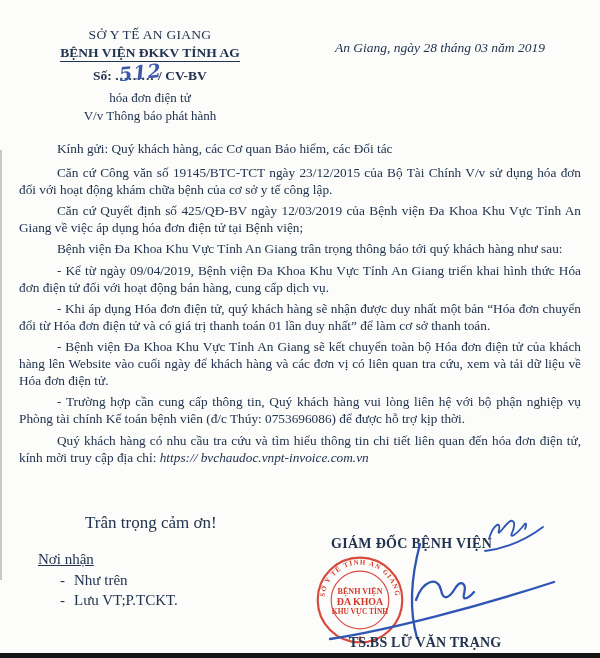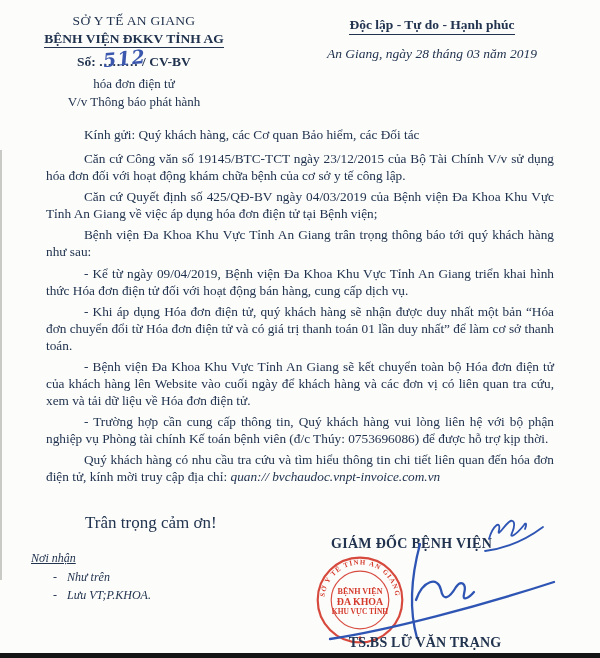--- a/index.html
+++ b/index.html
@@ -6,49 +6,49 @@
   .page {
     position:relative;
     width:600px; height:658px;
     margin:0 auto;
     background:#fcfcfa;
     font-family:"Liberation Serif", serif;
     color:#21334f;
     overflow:hidden;
   }
   
-  .letterhead { display:flex; padding-top:13px; }
+  .letterhead { display:flex; padding-top:27px;margin-left:16px; }
   .lh-left  { width:268px; text-align:center; }
   .lh-right { flex:1; text-align:center; padding-right:4px; }
   .org-parent { font-size:13.5px; letter-spacing:.3px; }
   .org-name { font-size:13.5px; font-weight:bold; margin-top:2px; }
   .org-name .u { border-bottom:1.5px solid currentColor; padding-bottom:1px; }
   .num-line { position:relative; font-size:13.5px; font-weight:bold; margin-top:7px; }
   .num-dots { letter-spacing:1px; font-weight:bold; }
   .handwritten-num {
     position:absolute; left:103px; top:-7px;
     color:#3c58ae; font-size:19px; font-weight:bold; font-style:italic;
     font-family:"DejaVu Serif", serif;
     transform:rotate(-6deg); letter-spacing:1px;
   }
   .subject { font-size:13px; margin-top:5px; line-height:1.35; }
   .national { font-size:13px; font-weight:bold; letter-spacing:.2px; }
   .motto { font-size:13.5px; font-weight:bold; margin-top:4px; }
   .motto .u { border-bottom:1.5px solid currentColor; padding-bottom:2px; }
   .date-line { font-size:13.5px; font-style:italic; margin-top:13px; }
   
-  .body { padding:0 46px; margin-top:17px; font-size:13.3px; line-height:1.27; text-align:justify; }
+  .body { padding:0 19px; margin-top:17px; font-size:13.3px; line-height:1.27; text-align:justify; }
   .body p { margin:0 0 4.5px 0; text-indent:38px; }
   .salutation { margin-bottom:7px !important; }
   .url { font-style:italic; }
   
   .thanks { position:absolute; left:85px; top:513px; font-size:17px; }
   .director-title { position:absolute; left:331px; top:536px; font-size:14px; font-weight:bold; letter-spacing:.3px; }
   .initials-svg { position:absolute; left:481px; top:517px; }
-  .recipients { position:absolute; left:31px; top:551px; font-size:12px; font-style:italic; }
+  .recipients { position:absolute; left:38px; top:551px; font-size:15px; }
   .recipients .head { text-decoration:underline; margin-bottom:4px; }
   .recipients .item { padding-left:22px; margin-top:3px; }
   .recipients .item .b { display:inline-block; width:14px; }
   .stamp-svg { position:absolute; left:315px; top:555px; }
   .signature-svg { position:absolute; left:320px; top:536px; }
   .director-name { position:absolute; left:315px; top:635px; width:220px; text-align:center;
                    font-size:14px; font-weight:bold; letter-spacing:.2px; }
   .scan-edge-bottom { position:absolute; left:0; bottom:0; width:100%; height:5px; background:#151515; }
   .scan-edge-left { position:absolute; left:0; top:150px; width:2px; height:430px; background:#c9c9c6; }
 </style>
@@ -68,54 +68,51 @@
         <span class="num-dots">.......</span><span class="num-dots">..</span>
         <span> / CV-BV</span>
         <span class="handwritten-num">512</span>
       </div>
       <div class="subject">
         <div>hóa đơn điện tử</div>
         <div>V/v Thông báo phát hành</div>
       </div>
     </div>
     <div class="lh-right">
-      <div class="motto">
-        <span class="u">Độc lập - Tự do - Hạnh phúc</span>
-      </div>
       <div class="date-line">An Giang, ngày 28 tháng 03 năm 2019</div>
     </div>
   </div>
 
   <div class="body">
     <p class="salutation">Kính gửi: Quý khách hàng, các Cơ quan Bảo hiểm, các Đối tác</p>
     <p>Căn cứ Công văn số 19145/BTC-TCT ngày 23/12/2015 của Bộ Tài Chính V/v sử dụng hóa đơn đối với hoạt động khám chữa bệnh của cơ sở y tế công lập.</p>
-    <p>Căn cứ Quyết định số 425/QĐ-BV ngày 04/03/2019 của Bệnh viện Đa Khoa Khu Vực Tỉnh An Giang về việc áp dụng hóa đơn điện tử tại Bệnh viện;</p>
+    <p>Căn cứ Quyết định số 425/QĐ-BV ngày 12/03/2019 của Bệnh viện Đa Khoa Khu Vực Tỉnh An Giang về việc áp dụng hóa đơn điện tử tại Bệnh viện;</p>
     <p>Bệnh viện Đa Khoa Khu Vực Tỉnh An Giang trân trọng thông báo tới quý khách hàng như sau:</p>
     <p>- Kể từ ngày 09/04/2019, Bệnh viện Đa Khoa Khu Vực Tỉnh An Giang triển khai hình thức Hóa đơn điện tử đối với hoạt động bán hàng, cung cấp dịch vụ.</p>
     <p>- Khi áp dụng Hóa đơn điện tử, quý khách hàng sẽ nhận được duy nhất một bản “Hóa đơn chuyển đổi từ Hóa đơn điện tử và có giá trị thanh toán 01 lần duy nhất” để làm cơ sở thanh toán.</p>
     <p>- Bệnh viện Đa Khoa Khu Vực Tỉnh An Giang sẽ kết chuyển toàn bộ Hóa đơn điện tử của khách hàng lên Website vào cuối ngày để khách hàng và các đơn vị có liên quan tra cứu, xem và tải dữ liệu về Hóa đơn điện tử.</p>
     <p>- Trường hợp cần cung cấp thông tin, Quý khách hàng vui lòng liên hệ với bộ phận nghiệp vụ Phòng tài chính Kế toán bệnh viên (đ/c Thúy: 0753696086) để được hỗ trợ kịp thời.</p>
-    <p><span>Quý khách hàng có nhu cầu tra cứu và tìm hiểu thông tin chi tiết liên quan đến hóa đơn điện tử, kính mời truy cập địa chỉ: </span><span class="url">quan:// bvchaudoc.vnpt-invoice.com.vn</span></p>
+    <p><span>Quý khách hàng có nhu cầu tra cứu và tìm hiểu thông tin chi tiết liên quan đến hóa đơn điện tử, kính mời truy cập địa chỉ: </span><span class="url">https:// bvchaudoc.vnpt-invoice.com.vn</span></p>
   </div>
 
   <div class="thanks">Trân trọng cảm ơn!</div>
 
   <div class="director-title">GIÁM ĐỐC BỆNH VIỆN</div>
 
   <svg class="initials-svg" width="68" height="46" viewBox="0 0 68 46">
     <g fill="none" stroke="#2e55b4" stroke-width="1.8" stroke-linecap="round">
       <path d="M 8 22 C 12 8, 20 3, 18 13 C 16 21, 22 10, 28 5 C 33 1, 35 7, 31 16 C 28 22, 35 18, 43 8 C 45 5, 46 7, 44 12"></path>
       <path d="M 4 34 C 20 32, 42 25, 62 10"></path>
     </g>
   </svg>
 
   <div class="recipients">
     <div class="head">Nơi nhận</div>
     <div class="item"><span class="b">-</span><span>Như trên</span></div>
-    <div class="item"><span class="b">-</span><span>Lưu VT;P.KHOA.</span></div>
+    <div class="item"><span class="b">-</span><span>Lưu VT;P.TCKT.</span></div>
   </div>
 
   <svg class="stamp-svg" width="90" height="90" viewBox="0 0 100 100">
     <g fill="none" stroke="#d43a2c">
       <circle cx="50" cy="50" r="47" stroke-width="2.4" opacity="0.92"></circle>
       <circle cx="50" cy="50" r="32" stroke-width="1.3" opacity="0.9"></circle>
     </g>
     <path id="stamp-arc" d="M 22.1 77.9 A 39.5 39.5 0 1 1 77.9 77.9" fill="none"></path>
     <text font-family="Liberation Serif, serif" font-size="7.6" font-weight="bold" fill="#d43a2c" letter-spacing="1.3">
       <textPath href="#stamp-arc" startOffset="50%" text-anchor="middle">SỞ Y TẾ TỈNH AN GIANG</textPath>

